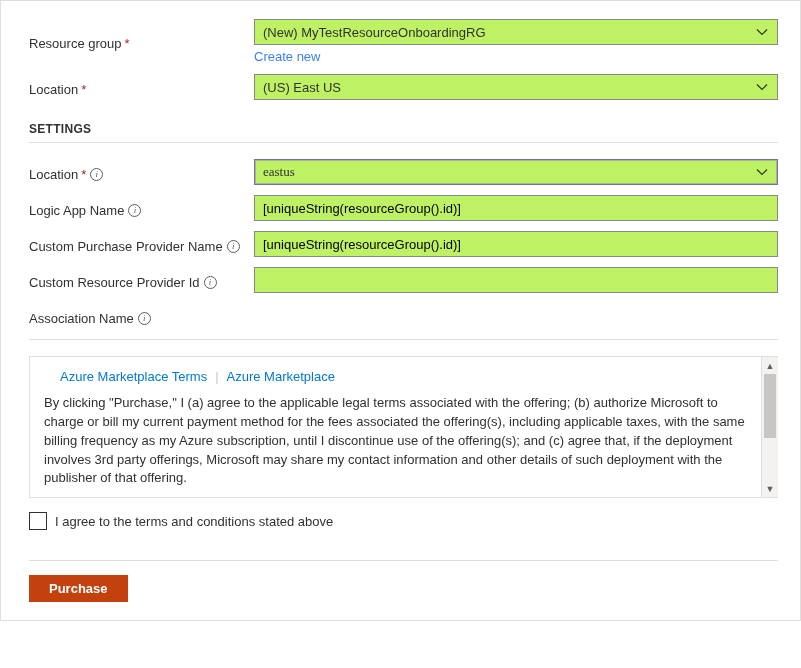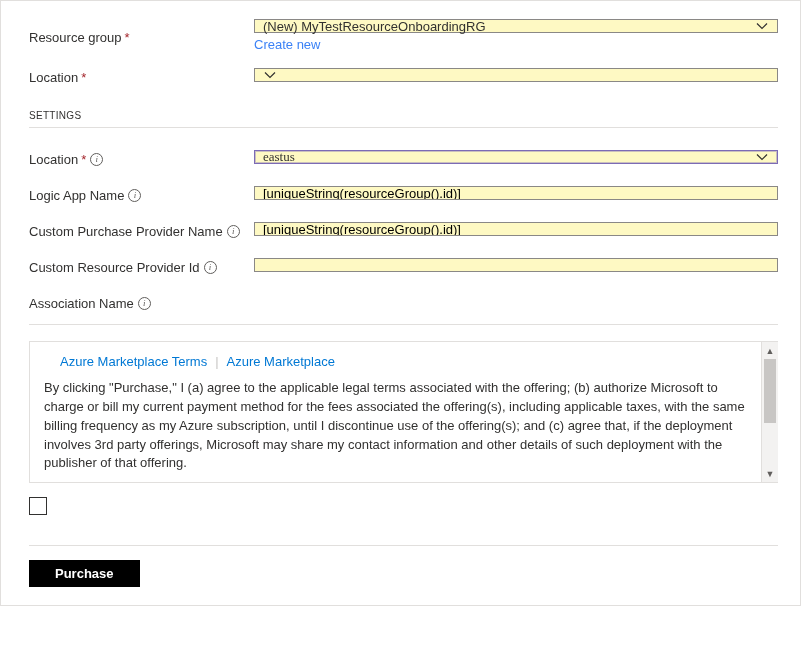--- a/index.html
+++ b/index.html
@@ -45,25 +45,25 @@
     border-radius: 50%;
     font-size: 9px;
     color: #605e5c;
     margin-left: 4px;
     font-style: italic;
     font-family: Georgia, serif;
     line-height: 1;
   }
   .select, .input {
     width: 100%;
-    height: 14px;
+    height: 26px;
     border: 1px solid #8a8886;
     padding: 0 8px;
     font-size: 13px;
-    background: #fef9c3;
+    background: #bef264;
     display: flex;
     align-items: center;
     position: relative;
   }
   .select.focused {
     border: 1px solid #7c6bb5;
     box-shadow: 0 0 0 1px rgba(124,107,181,0.4) inset;
     font-family: Liberation Serif, serif;
   }
   .select span.val { flex: 1; }
@@ -76,22 +76,22 @@
   }
   .chevron svg { width: 12px; height: 12px; }
   .link {
     color: #3b82f6;
     cursor: pointer;
     font-size: 13px;
     margin-top: 4px;
     display: inline-block;
   }
   .section-heading {
-    font-weight: 400;
-    font-size: 10px;
+    font-weight: 700;
+    font-size: 12px;
     letter-spacing: 0.3px;
     margin: 22px 0 6px 0;
   }
   .divider {
     border: none;
     border-top: 1px solid #e1dfdd;
     margin: 0 0 16px 0;
   }
   .terms-box {
     border: 1px solid #e1dfdd;
@@ -159,24 +159,24 @@
     border: 1px solid #323130;
     margin-right: 8px;
     background: #fff;
   }
   .footer-sep {
     border: none;
     border-top: 1px solid #e1dfdd;
     margin: 0 0 14px 0;
   }
   .btn-primary {
-    background: #000000;
+    background: #c2410c;
     color: #fff;
     border: none;
-    padding: 6px 26px;
+    padding: 6px 20px;
     font-size: 13px;
     font-weight: 600;
     cursor: pointer;
   }
 </style>
 </head>
 <body>
 
 <div class="panel">
 
@@ -200,20 +200,21 @@
   </div>
 
   
   <div class="row">
     <div class="label-col">
       <span>Location</span>
         <span class="req">*</span>
     </div>
     <div class="field-col">
       <div class="select">
+        <span class="val">(US) East US</span>
         <span class="chevron">
           <svg viewBox="0 0 12 12">
               <path d="M1 3.5 L6 8.5 L11 3.5" fill="none" stroke="#323130" stroke-width="1.2"></path>
             </svg>
         </span>
       </div>
     </div>
   </div>
 
   
@@ -289,19 +290,20 @@
       <div class="scroll-btn">▲</div>
       <div class="scroll-track">
         <div class="scroll-thumb"></div>
       </div>
       <div class="scroll-btn">▼</div>
     </div>
   </div>
 
   <div class="check-row">
     <div class="checkbox"></div>
+    <span>I agree to the terms and conditions stated above</span>
   </div>
 
   <hr class="footer-sep">
 
   <button class="btn-primary">Purchase</button>
 
 </div>
 
 </body></html>

